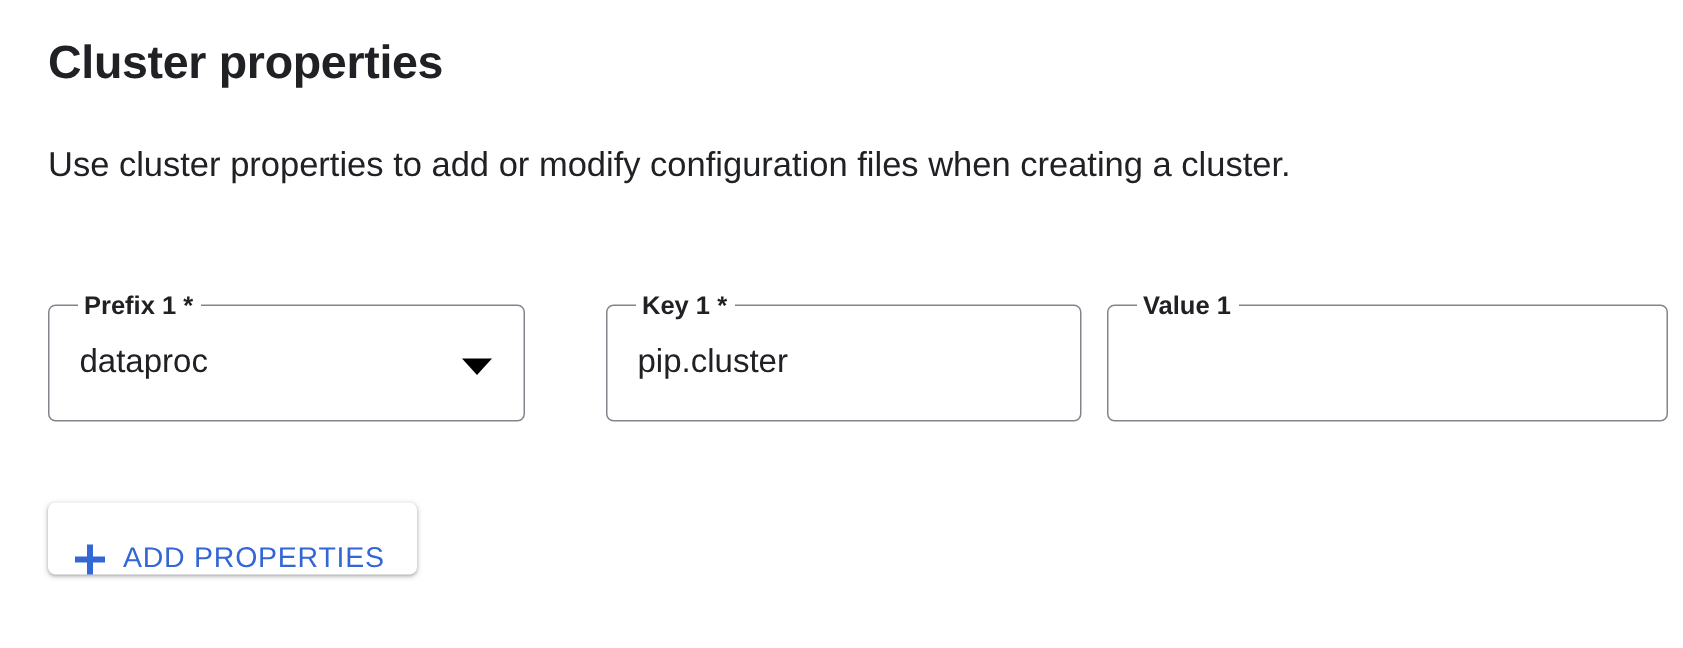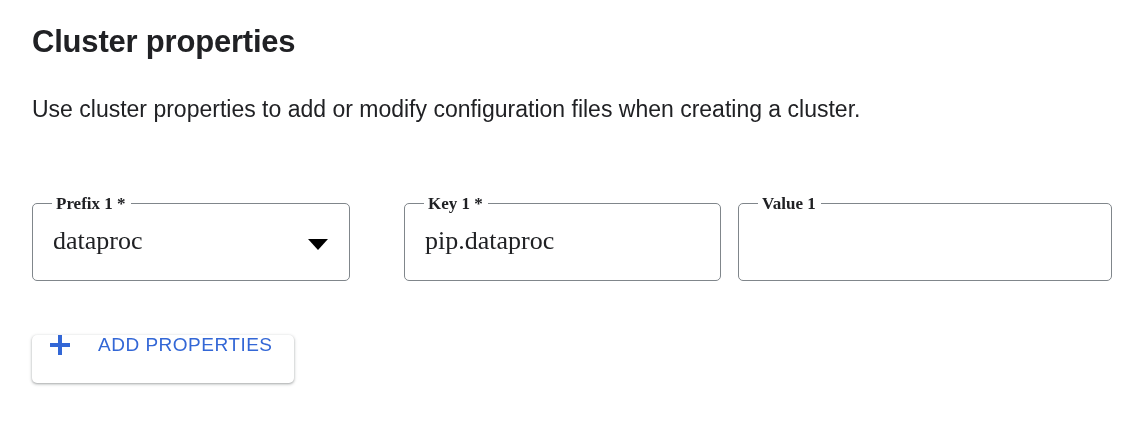--- a/index.html
+++ b/index.html
@@ -56,21 +56,20 @@
   }
 
   .field {
     position: absolute;
     top: 0;
     height: 78px;
     box-sizing: border-box;
     border: 1px solid #80868b;
     border-radius: 5px;
     background: #ffffff;
-    font-family: Liberation Serif, serif;
   }
 
   .field--prefix { left: 32px;  width: 318px; }
   .field--key    { left: 404px; width: 317px; }
   .field--value  { left: 738px; width: 374px; }
 
   
   .field-legend {
     position: absolute;
     top: -11px;
@@ -82,21 +81,21 @@
     font-weight: 700;
     color: #202124;
     white-space: nowrap;
   }
 
   .field-value {
     position: absolute;
     left: 20px;
     top: 22px;
     right: 20px;
-    font-size: 26px;
+    font-size: 22px;
     line-height: 30px;
     font-weight: 400;
     color: #202124;
     white-space: nowrap;
     overflow: hidden;
   }
 
   .field--prefix .field-value { right: 52px; }
 
   
@@ -111,22 +110,22 @@
     border-top: 11px solid #000000;
   }
 
   
   .add-button {
     position: absolute;
     left: 32px;
     top: 335px;
     height: 48px;
     display: flex;
-    align-items: flex-start;
-    gap: 28px;
+    align-items: flex-end;
+    gap: 12px;
     padding: 0 21px 0 18px;
     box-sizing: border-box;
     background: #ffffff;
     border: none;
     border-radius: 5px;
     box-shadow: 0 1px 2px 0 rgba(60,64,67,0.30),
                 0 1px 3px 1px rgba(60,64,67,0.15);
     cursor: pointer;
     font-family: "Liberation Sans", sans-serif;
   }
@@ -171,21 +170,21 @@
   <div class="fields-row">
 
     <div class="field field--prefix">
       <span class="field-legend">Prefix 1 *</span>
       <span class="field-value">dataproc</span>
       <span class="select-caret"></span>
     </div>
 
     <div class="field field--key">
       <span class="field-legend">Key 1 *</span>
-      <span class="field-value">pip.dataproc</span>
+      <span class="field-value">pip.cluster</span>
     </div>
 
     <div class="field field--value">
       <span class="field-legend">Value 1</span>
     </div>
 
   </div>
 
   <button class="add-button">
     <span class="plus-icon"></span>

